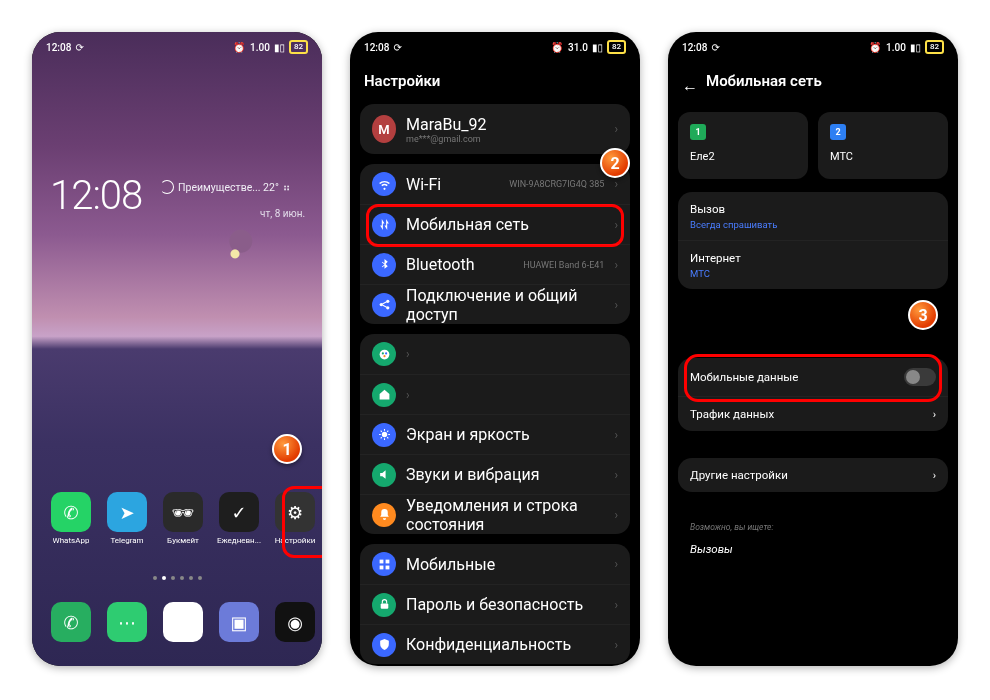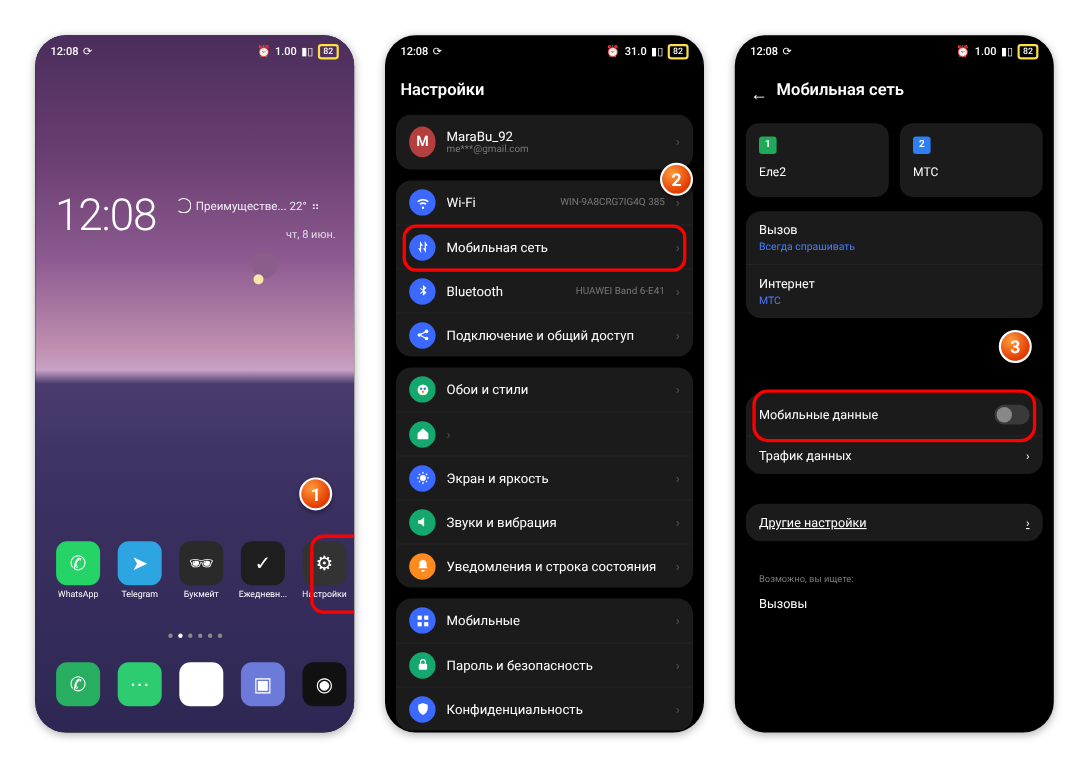--- a/index.html
+++ b/index.html
@@ -62,21 +62,21 @@
   .b1{ top:434px; left:272px;}
 
   
   .p2,.p3{ background:#000; }
   .title { position:absolute; top:40px; left:14px; font-size:15px; font-weight:600;}
   .card { background:#1b1b1b; border-radius:14px; margin:0 10px; }
   .row { min-height:40px; display:flex; align-items:center; padding:0 12px; gap:10px; position:relative;}
   .row + .row { border-top:1px solid rgba(255,255,255,.04);}
   .ico { width:24px;height:24px;border-radius:50%;display:flex;align-items:center;justify-content:center;flex:0 0 24px;}
   .ico svg{width:13px;height:13px;fill:#fff;}
-  .row .txt{flex:1;font-size:12px;}
+  .row .txt{flex:1;font-size:16px;}
   .row .sub{font-size:9px;color:#777;}
   .row .chev{color:#555;font-size:12px;}
   .p2 .list{position:absolute; top:72px; left:0; right:0; bottom:0; overflow:hidden;}
   .gap{height:10px;}
   .acct{height:50px;}
   .acct .ico{background:#b33f3f;width:28px;height:28px;font-size:13px;font-weight:600;}
   .wifi{background:#3b68ff;} .mob{background:#3b68ff;} .bt{background:#3b68ff;} .shr{background:#3b68ff;}
   .wall{background:#15a86e;} .hom{background:#15a86e;} .disp{background:#3b68ff;} .snd{background:#15a86e;} .notif{background:#ff8a1f;}
   .apps{background:#3b68ff;} .sec{background:#15a86e;} .priv{background:#3b68ff;}
   .hl2{position:absolute;top:10px;left:6px;right:6px;height:43px;border:3px solid #f00;border-radius:12px;}
@@ -84,21 +84,21 @@
 
   
   .back{position:absolute;top:44px;left:14px;font-size:16px;}
   .p3 .title{left:38px;}
   .simcards{position:absolute;top:80px;left:10px;right:10px;display:flex;gap:10px;}
   .sim{flex:1;background:#1b1b1b;border-radius:12px;padding:12px 12px 16px;}
   .sim .num{width:16px;height:16px;border-radius:3px;font-size:9px;font-weight:700;display:flex;align-items:center;justify-content:center;margin-bottom:10px;}
   .sim1 .num{background:#1faa59;} .sim2 .num{background:#2d7ff3;}
   .sim .op{font-size:11px;}
   .sec3{position:absolute;left:0;right:0;}
-  .secA{top:160px;} .secB{top:326px;} .secC{top:426px;text-decoration:underline;} .secD{top:480px;}
+  .secA{top:160px;} .secB{top:326px;} .secC{top:426px;} .secD{top:480px;font-style:italic;}
   .secD .card{background:transparent;}
   .lbl2{font-size:11.5px;} .val2{font-size:9.5px;color:#4a7dff;}
   .desc{font-size:8.5px;color:#777;line-height:1.3;}
   .toggle{width:32px;height:18px;border-radius:10px;background:#3a3a3a;position:relative;}
   .toggle .knob{position:absolute;top:2px;left:2px;width:14px;height:14px;border-radius:50%;background:#888;}
   .row3{padding:10px 12px;display:flex;flex-direction:column;gap:3px;}
   .row3f{flex-direction:row;align-items:center;justify-content:space-between;}
   .hl3{position:absolute;top:-4px;left:6px;right:6px;height:48px;border:3px solid #f00;border-radius:14px;}
   .b3{ top:300px; left:908px;}
 </style>
@@ -253,21 +253,20 @@
     <div class="card" id="g2">
         <div class="row">
           <div class="ico wall">
             <svg viewBox="0 0 24 24">
               <circle cx="12" cy="12" r="9" fill="#fff"></circle>
               <circle cx="9" cy="10" r="2" fill="#15a86e"></circle>
               <circle cx="15" cy="10" r="2" fill="#3b68ff"></circle>
               <circle cx="12" cy="15" r="2" fill="#ff8a1f"></circle>
             </svg>
           </div>
-          <div class="txt">Обои и стили</div>
           <div class="chev">›</div>
         </div>
         <div class="row">
           <div class="ico hom">
             <svg viewBox="0 0 24 24">
               <path d="M3 11l9-8 9 8v10H3z"></path>
             </svg>
           </div>
           <div class="chev">›</div>
         </div>

